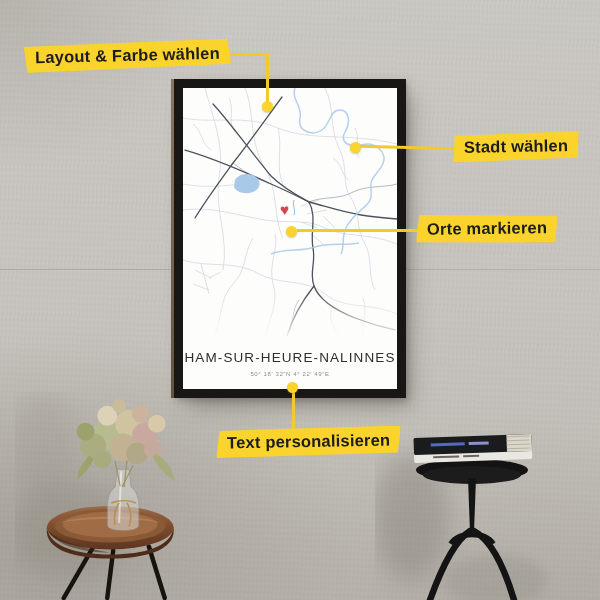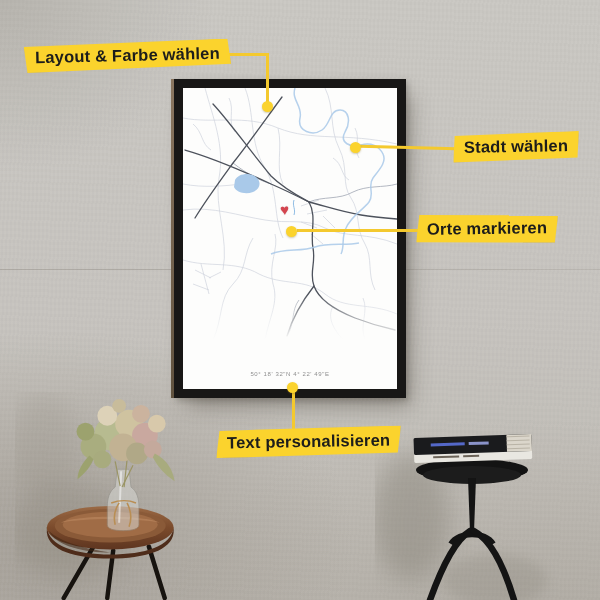--- a/index.html
+++ b/index.html
@@ -103,20 +103,21 @@
       <g>
         <path d="M112,0 C108,12 120,18 117,30 C114,44 130,48 139,42 C148,36 146,22 157,22 C166,22 168,34 162,44 C156,55 168,60 178,57 C188,54 196,58 200,66 C204,74 196,82 190,90 C184,98 192,106 186,114 C180,122 168,128 163,140 C158,150 162,158 158,166" stroke="#a9c9e9" stroke-width="1.5" fill="none" opacity=".85"></path>
         <path d="M88,166 C102,160 118,164 132,159 C146,154 162,158 176,155" stroke="#a9c9e9" stroke-width="1.4" fill="none" opacity=".85"></path>
         <path d="M111,112 C109,118 113,121 111,127" stroke="#8fbce4" stroke-width="1" fill="none"></path>
         <path d="M52,92 C55,85 68,84 73,89 C79,94 77,101 70,104 C62,107 53,104 51,99 Z" fill="#a9c9e9"></path>
       </g>
 
       <rect y="206" width="214" height="46" fill="url(#fade)"></rect>
     </svg>
 
+    <div class="poster-title">HAM-SUR-HEURE-NALINNES</div>
     <div class="poster-coords">50° 18' 32"N  4° 22' 49"E</div>
     <span class="heart">♥</span>
   </div>
 
   <svg class="table-svg" viewBox="0 0 240 210">
     <defs>
       <filter id="b12" x="-60%" y="-60%" width="220%" height="220%">
           <feGaussianBlur stdDeviation="12"></feGaussianBlur>
         </filter>
       <filter id="b6" x="-60%" y="-60%" width="220%" height="220%">

